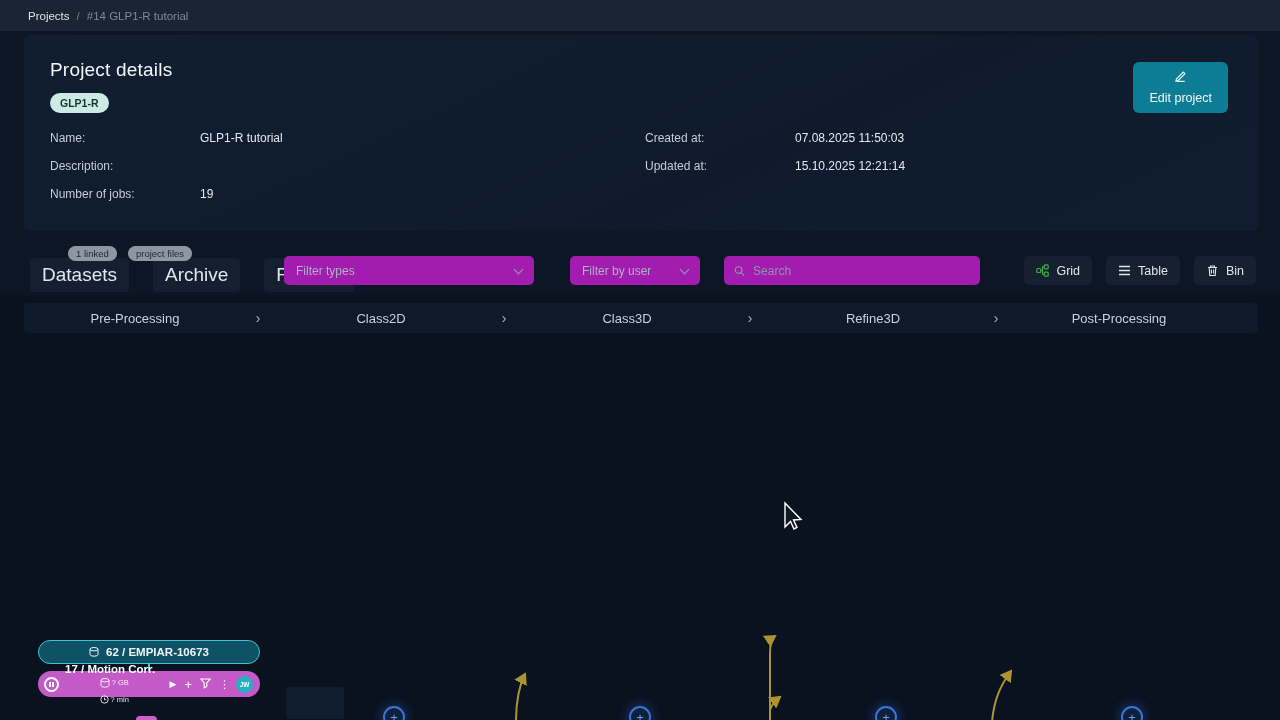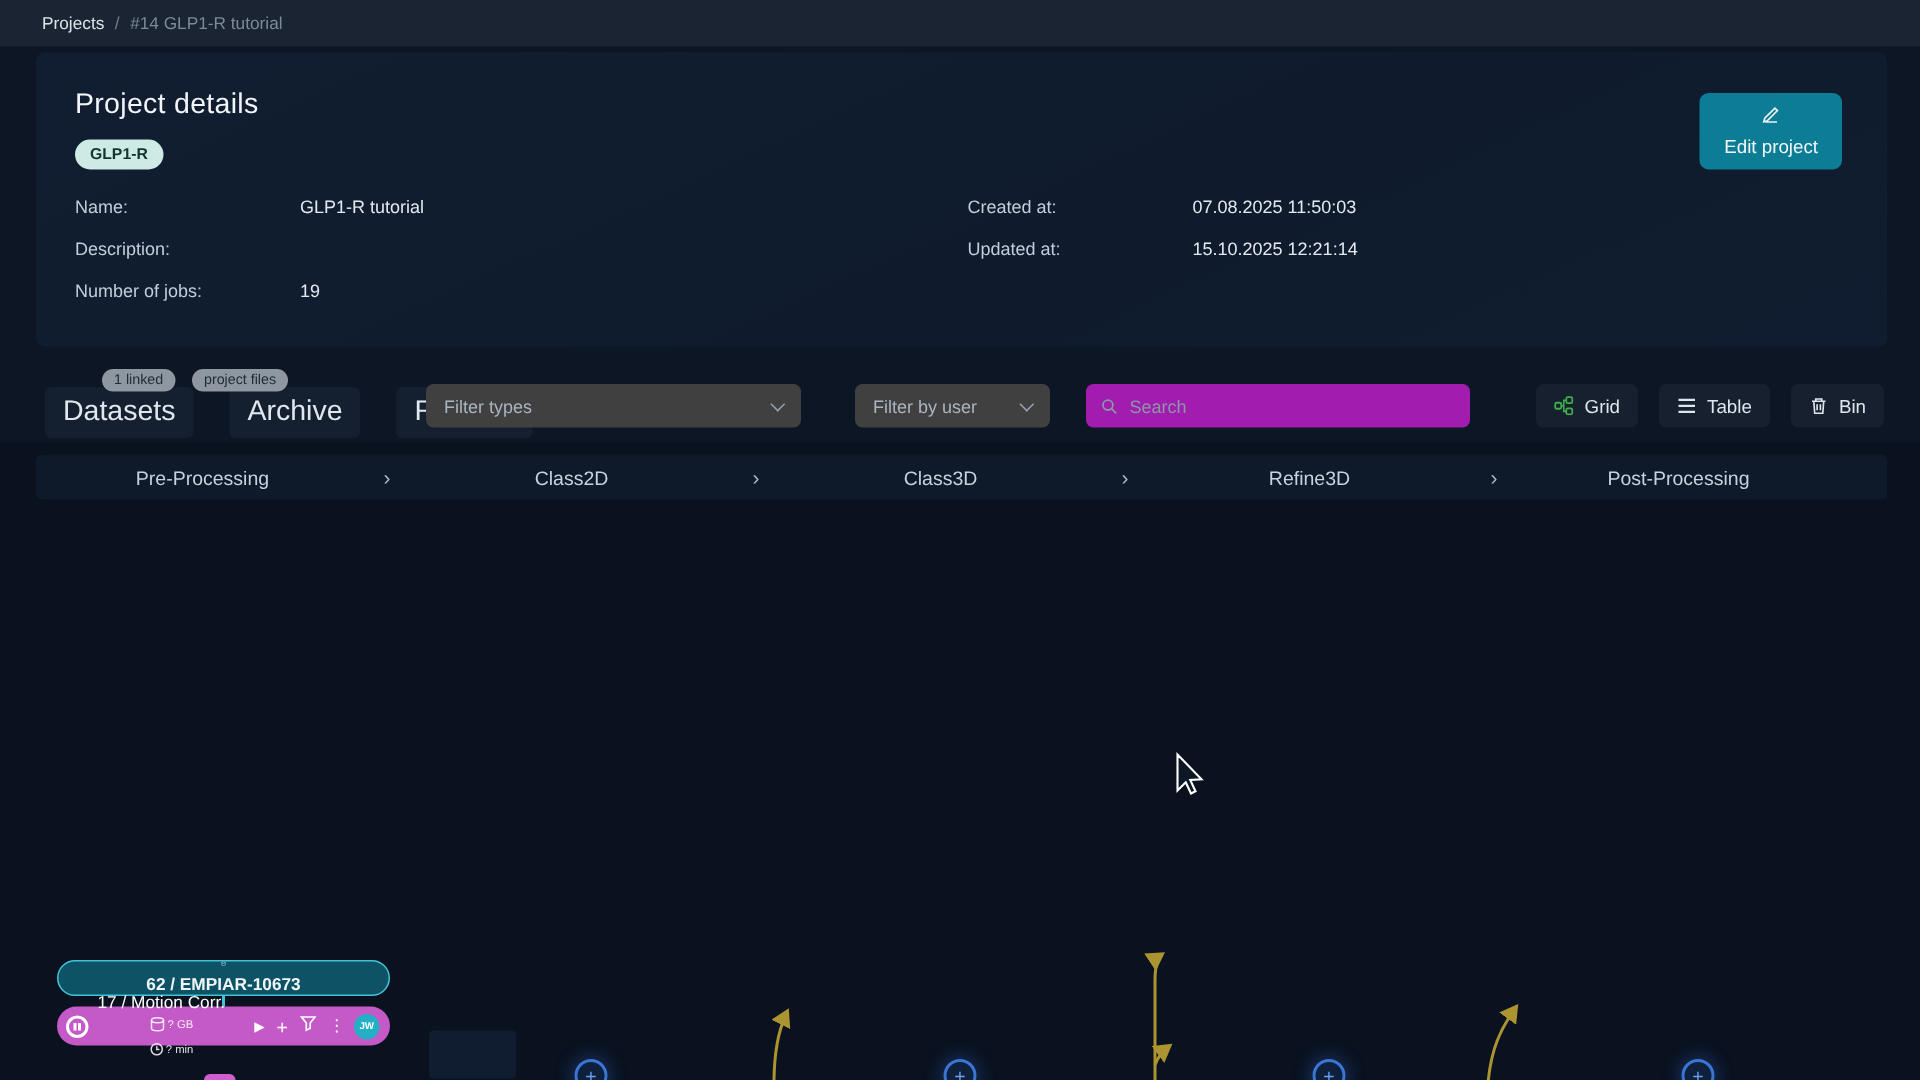--- a/index.html
+++ b/index.html
@@ -30,21 +30,21 @@
   .field-value { color:#e4e9ef; }
   #edit-btn { position:absolute; right:30px; top:27px; background:#0d7d95; color:#f2f7f9;
     font-size:12.5px; padding:8px 16px; border-radius:6px; display:flex; align-items:center; gap:8px;
     cursor:pointer;flex-direction:column; }
 
   
   .tab-badge { position:absolute; top:-12px; background:#99a2ac; color:#232e3a;
     font-size:9.5px; padding:2px 8px; border-radius:8px; white-space:nowrap; opacity:.92; }
   #tabs-row { position:absolute; left:30px; top:258px; display:flex; gap:24px; }
   .tab { background:#141f2f; color:#e1e7ee; font-size:19px; padding:6px 12px; border-radius:4px; cursor:pointer; position:relative; }
-  .select { position:absolute; top:256px; height:29px; background:#404040; border-radius:5px;
+  .select { position:absolute; top:256px; height:29px; background:#a21caf; border-radius:5px;
     display:flex; align-items:center; justify-content:space-between; padding:0 12px;
     font-size:12px; color:#aab4c2; cursor:pointer; }
   .chev { width:7px; height:7px; border-right:1.5px solid #93a0ae; border-bottom:1.5px solid #93a0ae;
     transform:rotate(45deg); margin-top:-3px; }
   #search-wrap { position:absolute; left:724px; top:256px; width:256px; height:29px;
     background:#a21caf; border-radius:5px; display:flex; align-items:center; padding:0 10px; gap:8px; }
   #search-wrap input { background:transparent; border:none; outline:none; color:#cfd6df;
     font-size:12px; width:100%; font-family:"Liberation Sans",sans-serif; }
   #search-wrap input::placeholder { color:#8b98a8; }
   #view-buttons { position:absolute; right:24px; top:256px; display:flex; gap:14px; }
@@ -62,21 +62,21 @@
     border:1.5px solid #43c3d8; border-radius:12px; display:flex; align-items:center; justify-content:center;
     gap:7px; font-size:11.5px; font-weight:bold; color:#f0f6f8; cursor:pointer; }
   .dataset-link { position:absolute; left:124px; width:2px; height:8px; background:#43c3d8; }
   .job-card { position:absolute; left:14px; width:222px; height:26px; border-radius:13px;
     display:flex; align-items:center; padding:0 7px 0 6px; gap:6px; cursor:pointer; }
   .status-dot { width:15px; height:15px; border-radius:50%; flex:none; display:flex;
     align-items:center; justify-content:center; font-size:9px; color:#fff; }
   .status-paused { background:transparent; border:2px solid #ffffff; gap:1.5px; }
   .status-paused i { display:block; width:2px; height:5px; background:#fff; }
   .job-main { flex:1; min-width:0; line-height:1; }
-  .job-title { font-size:11.5px; font-weight:normal; color:#ffffff; white-space:nowrap; }
+  .job-title { font-size:11.5px; font-weight:bold; color:#ffffff; white-space:nowrap; }
   .job-sub { font-size:7.5px; color:rgba(255,255,255,.88); display:flex; gap:7px; align-items:center; margin-top:2px;flex-direction:column; }
   .job-sub span { display:flex; align-items:center; gap:2px; }
   .job-actions { display:flex; align-items:center; gap:8px; color:#fff; flex:none; }
   .job-actions .ja { font-size:11px; line-height:1; cursor:pointer; }
   .job-badge { width:17px; height:17px; border-radius:50%; display:flex; align-items:center;
     justify-content:center; font-size:6.5px; font-weight:bold; flex:none; cursor:pointer; }
   .plus-btn { position:absolute; width:22px; height:22px; border-radius:50%;
     border:2px solid #3a76d6; color:#6d9cf0; background:rgba(35,80,160,.22);
     box-shadow:0 0 10px 3px rgba(45,90,180,.35); display:flex; align-items:center; justify-content:center;
     font-size:13px; cursor:pointer; }
@@ -185,21 +185,21 @@
       <div class="col-chev">›</div>
       <div class="col-head">Class3D</div>
       <div class="col-chev">›</div>
       <div class="col-head">Refine3D</div>
       <div class="col-chev">›</div>
       <div class="col-head">Post-Processing</div>
     </div>
   <div id="board-cells">
       <div class="cell" style="left: 24px; top: 340px; height: 240px;">
         <div class="ghost-blob" style="left: 262px; top: 52px; width: 58px; height: 32px;"></div>
-        <div class="dataset-pill" style="top: 5px; flex-direction: column;">
+        <div class="dataset-pill" style="top: 5px;">
           <svg width="10" height="10" viewBox="0 0 10 10">
             <ellipse cx="5" cy="2.2" rx="4" ry="1.7" fill="none" stroke="#e8f4f6" stroke-width="1"></ellipse>
             <path d="M1,2.2 V7.5 a4,1.7 0 0 0 8,0 V2.2" fill="none" stroke="#e8f4f6" stroke-width="1"></path>
           </svg>
           <span>62 / EMPIAR-10673</span>
         </div>
         <div class="dataset-link" style="top: 29px;"></div>
         <div class="job-card" style="top: 36px; background: rgb(196, 90, 200);">
           <div class="status-dot status-paused">
             <i></i>

